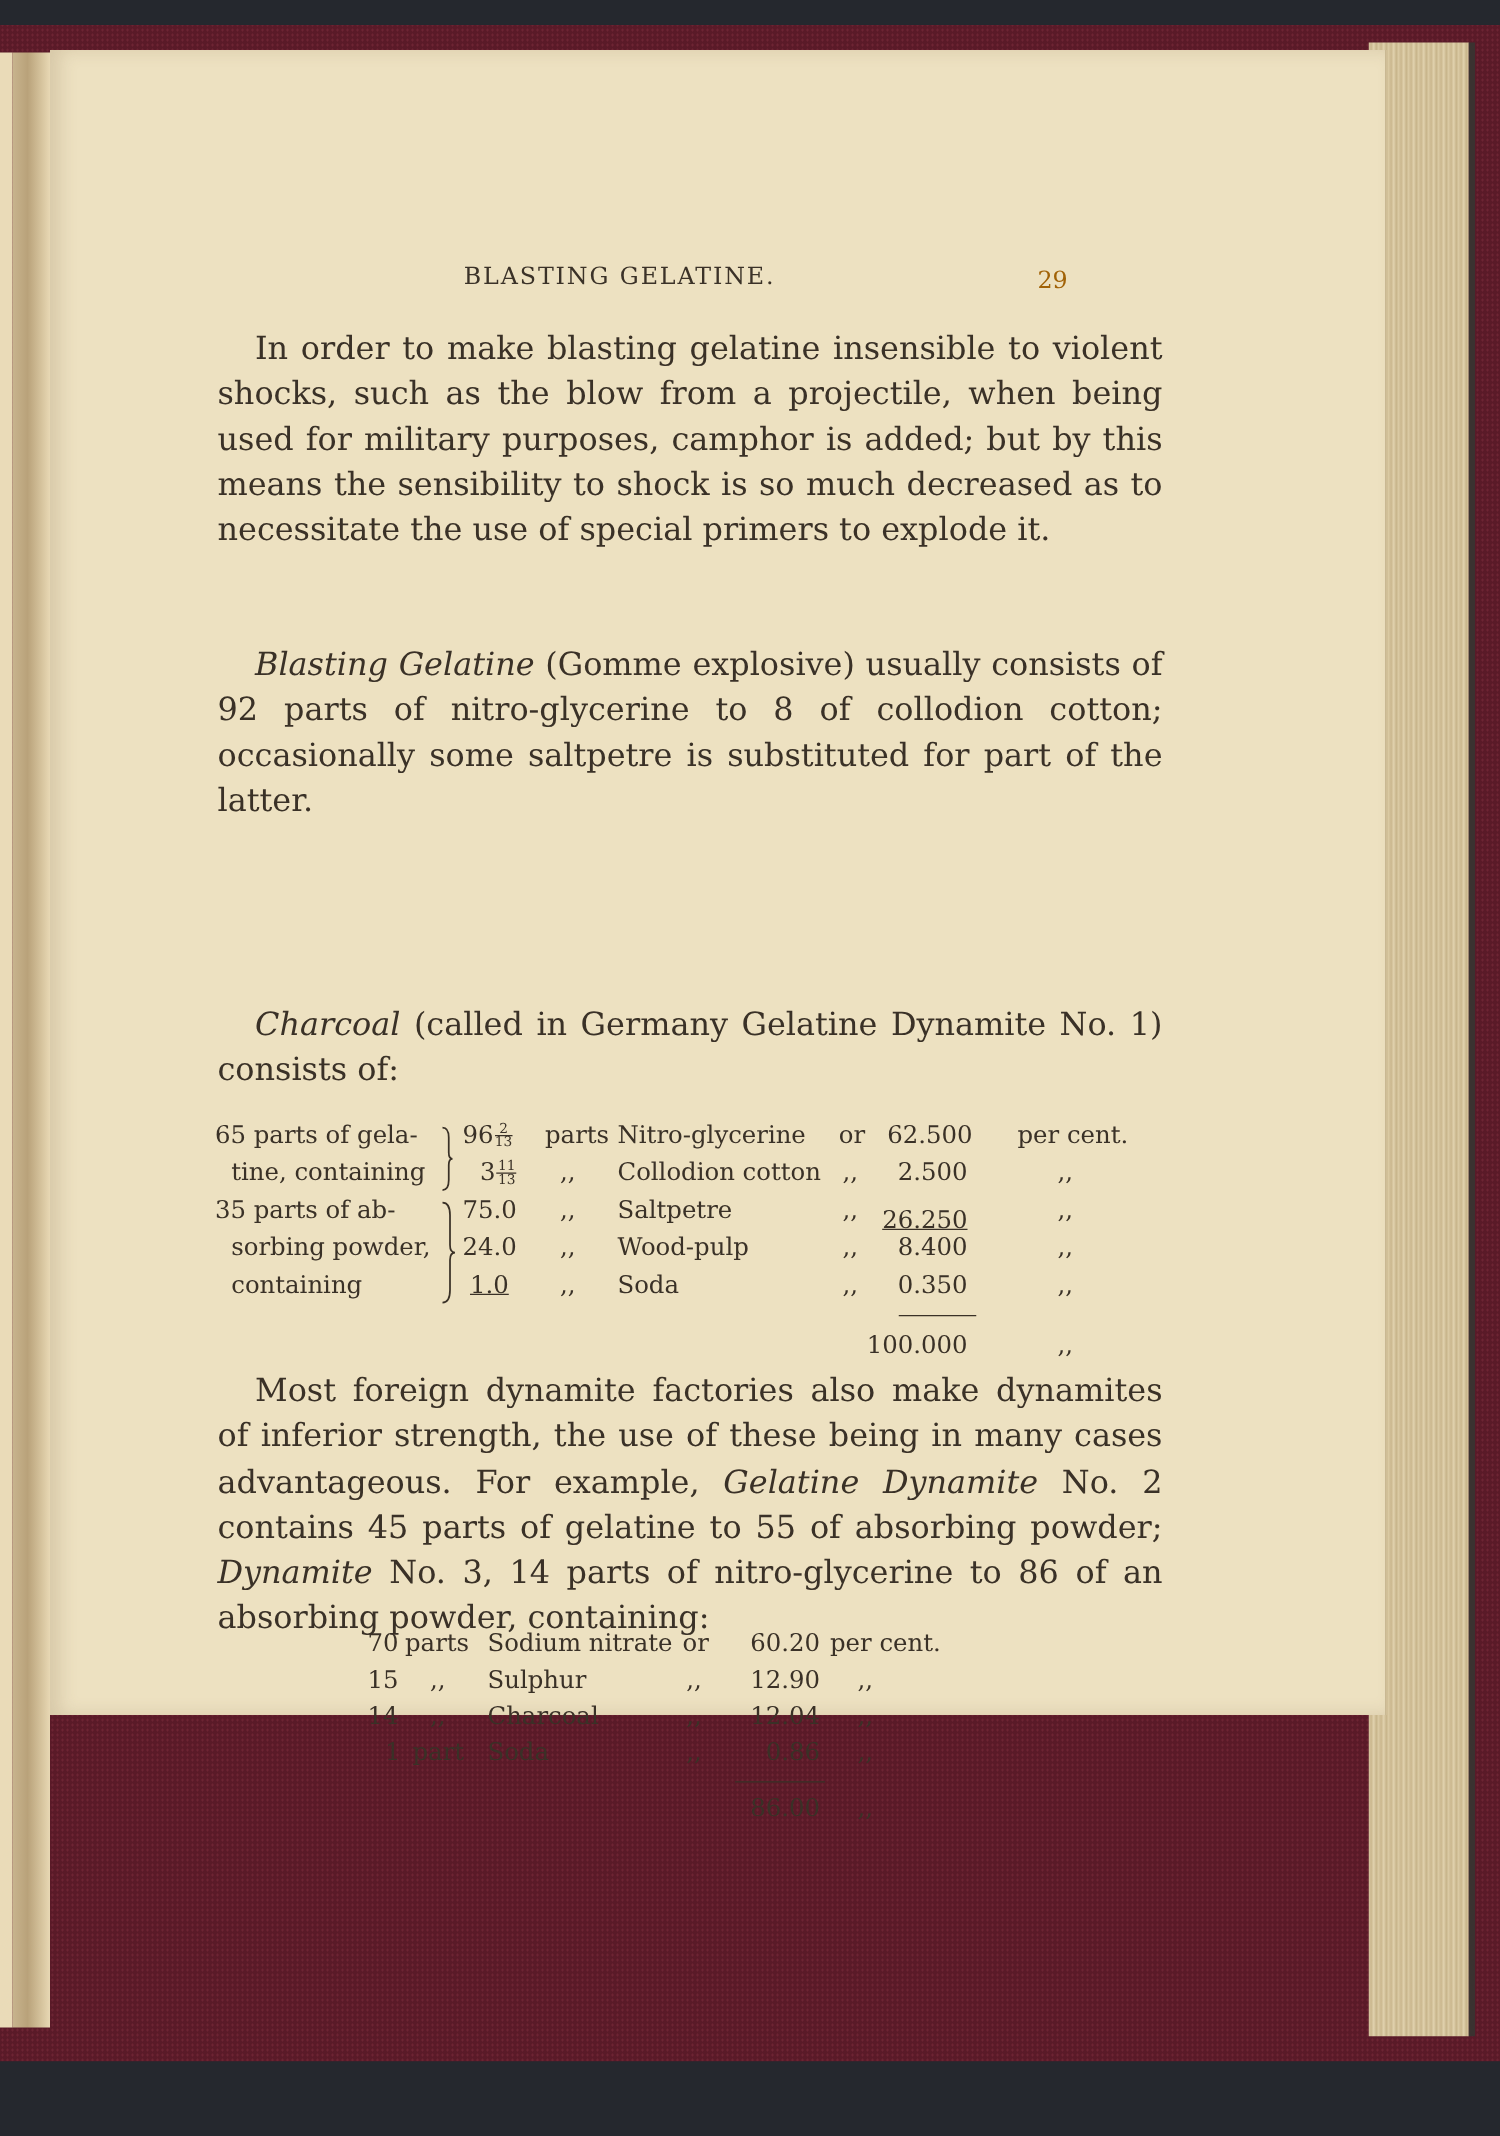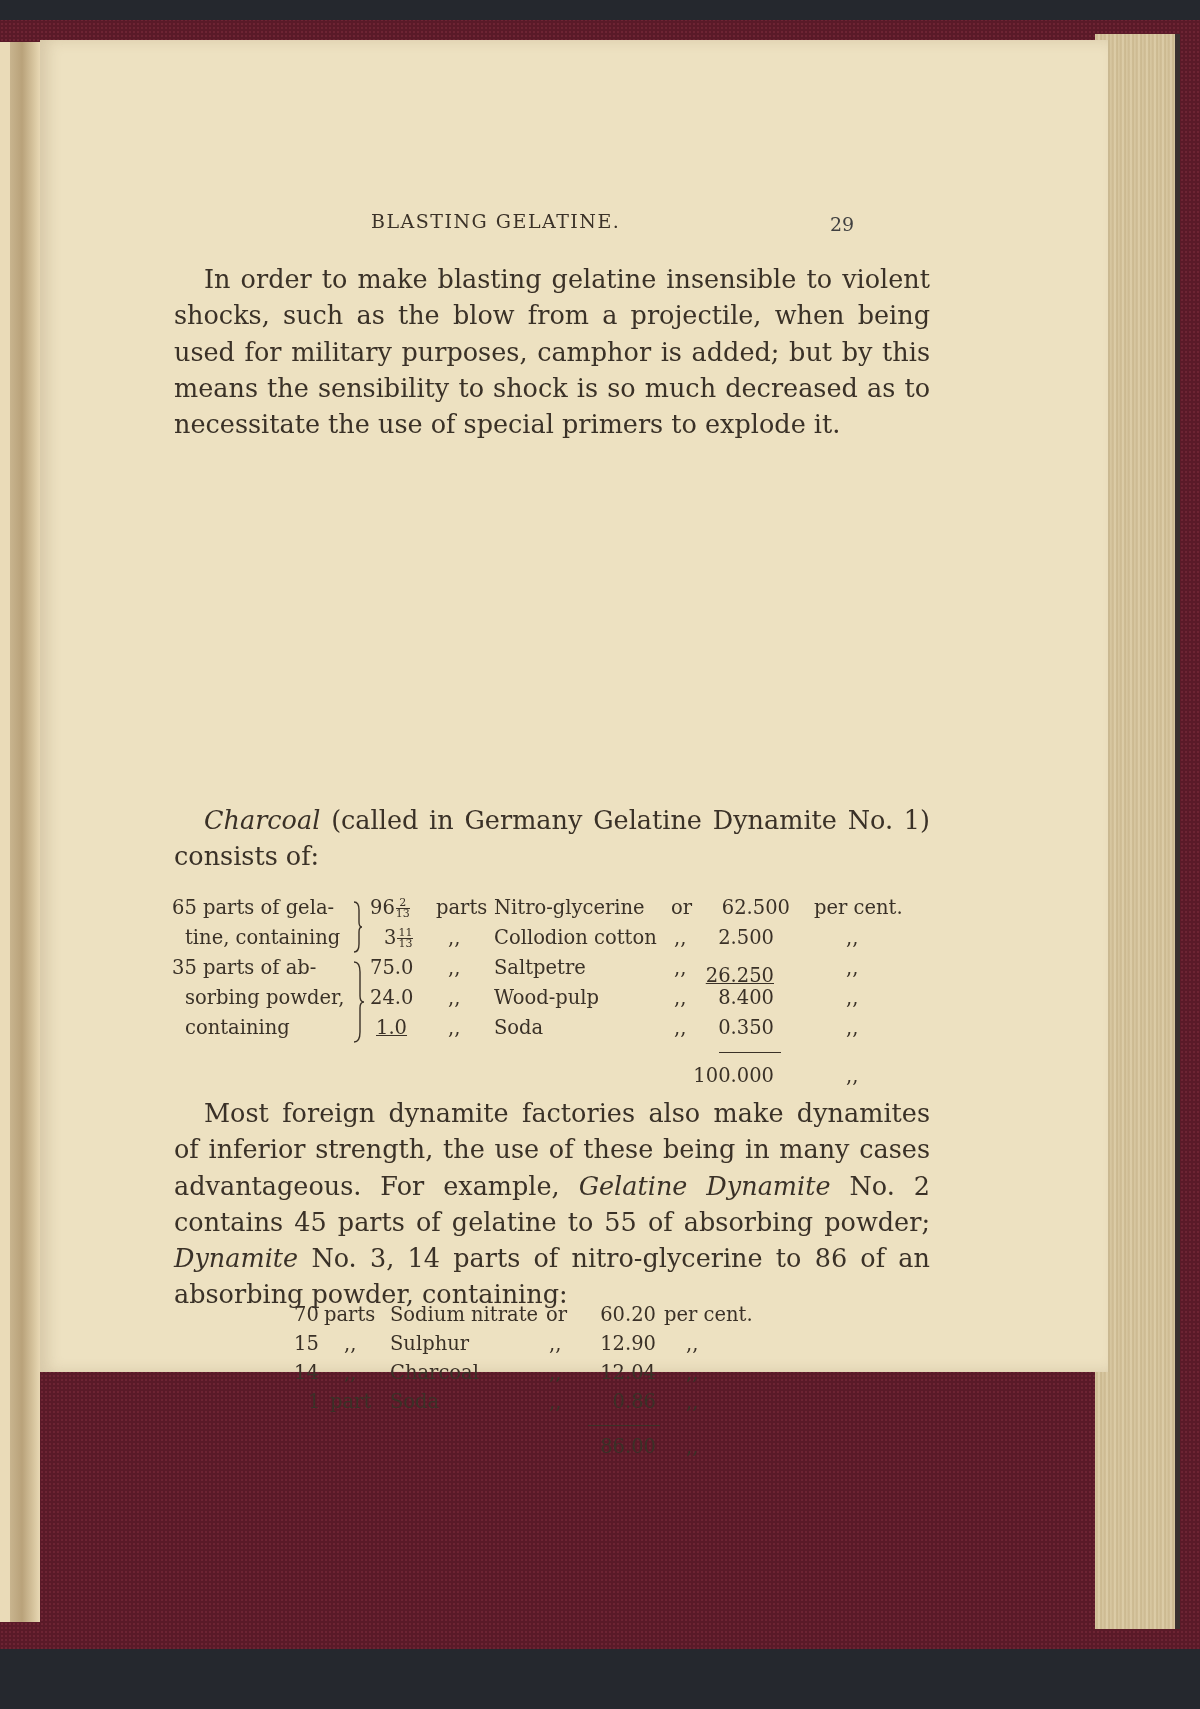--- a/index.html
+++ b/index.html
@@ -36,21 +36,21 @@
     position:absolute; left:40px; top:40px; width:1068px; height:1332px;
     background:#ede1c1;
     border-right:1px solid #c9b892;
     box-shadow: inset 8px 0 14px rgba(120,95,60,0.18);
   }
   .rh-title {
     position:absolute; left:331px; top:170px;
     font-size:19px; letter-spacing:1.5px; color:#3b3228;
   }
   .rh-page {
-    position:absolute; left:790px; top:173px; font-size:19px; color:#404040;
+    position:absolute; left:790px; top:173px; font-size:19px; color:#a16207;
   }
   p.para {
     margin:0; font-size:25.5px; line-height:36.3px; text-align:justify;
     text-indent:30px; color:#3a3127;
   }
   p.para i { font-style:italic; }
   .p1 { position:absolute; left:134px; top:221px; width:756px; }
   .p2 { position:absolute; left:134px; top:474px; width:756px; }
   .p3 { position:absolute; left:134px; top:655px; width:756px; }
   .p4 { position:absolute; left:134px; top:762px; width:756px; }
@@ -78,20 +78,23 @@
 <div class="fore-edge"></div>
 
 <div class="page">
   <span class="rh-title">BLASTING GELATINE.</span>
   <span class="rh-page">29</span>
 
   <p class="para p1">
     <span>In order to make blasting gelatine insensible to violent shocks, such as the blow from a projectile, when being used for military purposes, camphor is added; but by this means the sensibility to shock is so much decreased as to necessitate the use of special primers to explode it.</span>
   </p>
 
+  <p class="para p2">
+    <i>Blasting Gelatine</i><span> (Gomme explosive) usually consists of 92 parts of nitro-glycerine to 8 of collodion cotton; occasionally some saltpetre is substituted for part of the latter.</span>
+  </p>
 
 
   <p class="para p4" style="text-align:justify;">
     <i>Charcoal</i><span> (called in Germany Gelatine Dynamite No. 1) consists of:</span>
   </p>
 
   <div class="table1">
 
     <span class="abs" style="left:-2px; top:0px;">65 parts of gela-</span>
     <span class="abs" style="left:11px; top:30px;">tine, containing</span>
@@ -123,21 +126,21 @@
     <span class="abs" style="left:320px; top:60px;">Saltpetre</span>
     <span class="abs" style="left:320px; top:90px;text-align:center;">Wood-pulp</span>
     <span class="abs" style="left:320px; top:120px;">Soda</span>
 
     <span class="abs" style="left:497px; top:0px;">or</span>
     <span class="abs" style="left:500px; top:30px;">,,</span>
     <span class="abs" style="left:500px; top:60px;">,,</span>
     <span class="abs" style="left:500px; top:90px;">,,</span>
     <span class="abs" style="left:500px; top:120px;">,,</span>
 
-    <span class="abs" style="right:144px; top:0px;text-align:right;">62.500</span>
+    <span class="abs" style="right:156px; top:0px;text-align:right;">62.500</span>
     <span class="abs" style="right:160px; top:30px;">2.500</span>
     <span class="abs" style="right:160px; top:68px;text-decoration:underline;">26.250</span>
     <span class="abs" style="right:160px; top:90px;">8.400</span>
     <span class="abs" style="right:160px; top:120px;">0.350</span>
 
     <span class="abs" style="left:640px; top:0px;">per cent.</span>
     <span class="abs" style="left:672px; top:30px;">,,</span>
     <span class="abs" style="left:672px; top:60px;">,,</span>
     <span class="abs" style="left:672px; top:90px;">,,</span>
     <span class="abs" style="left:672px; top:120px;">,,</span>

